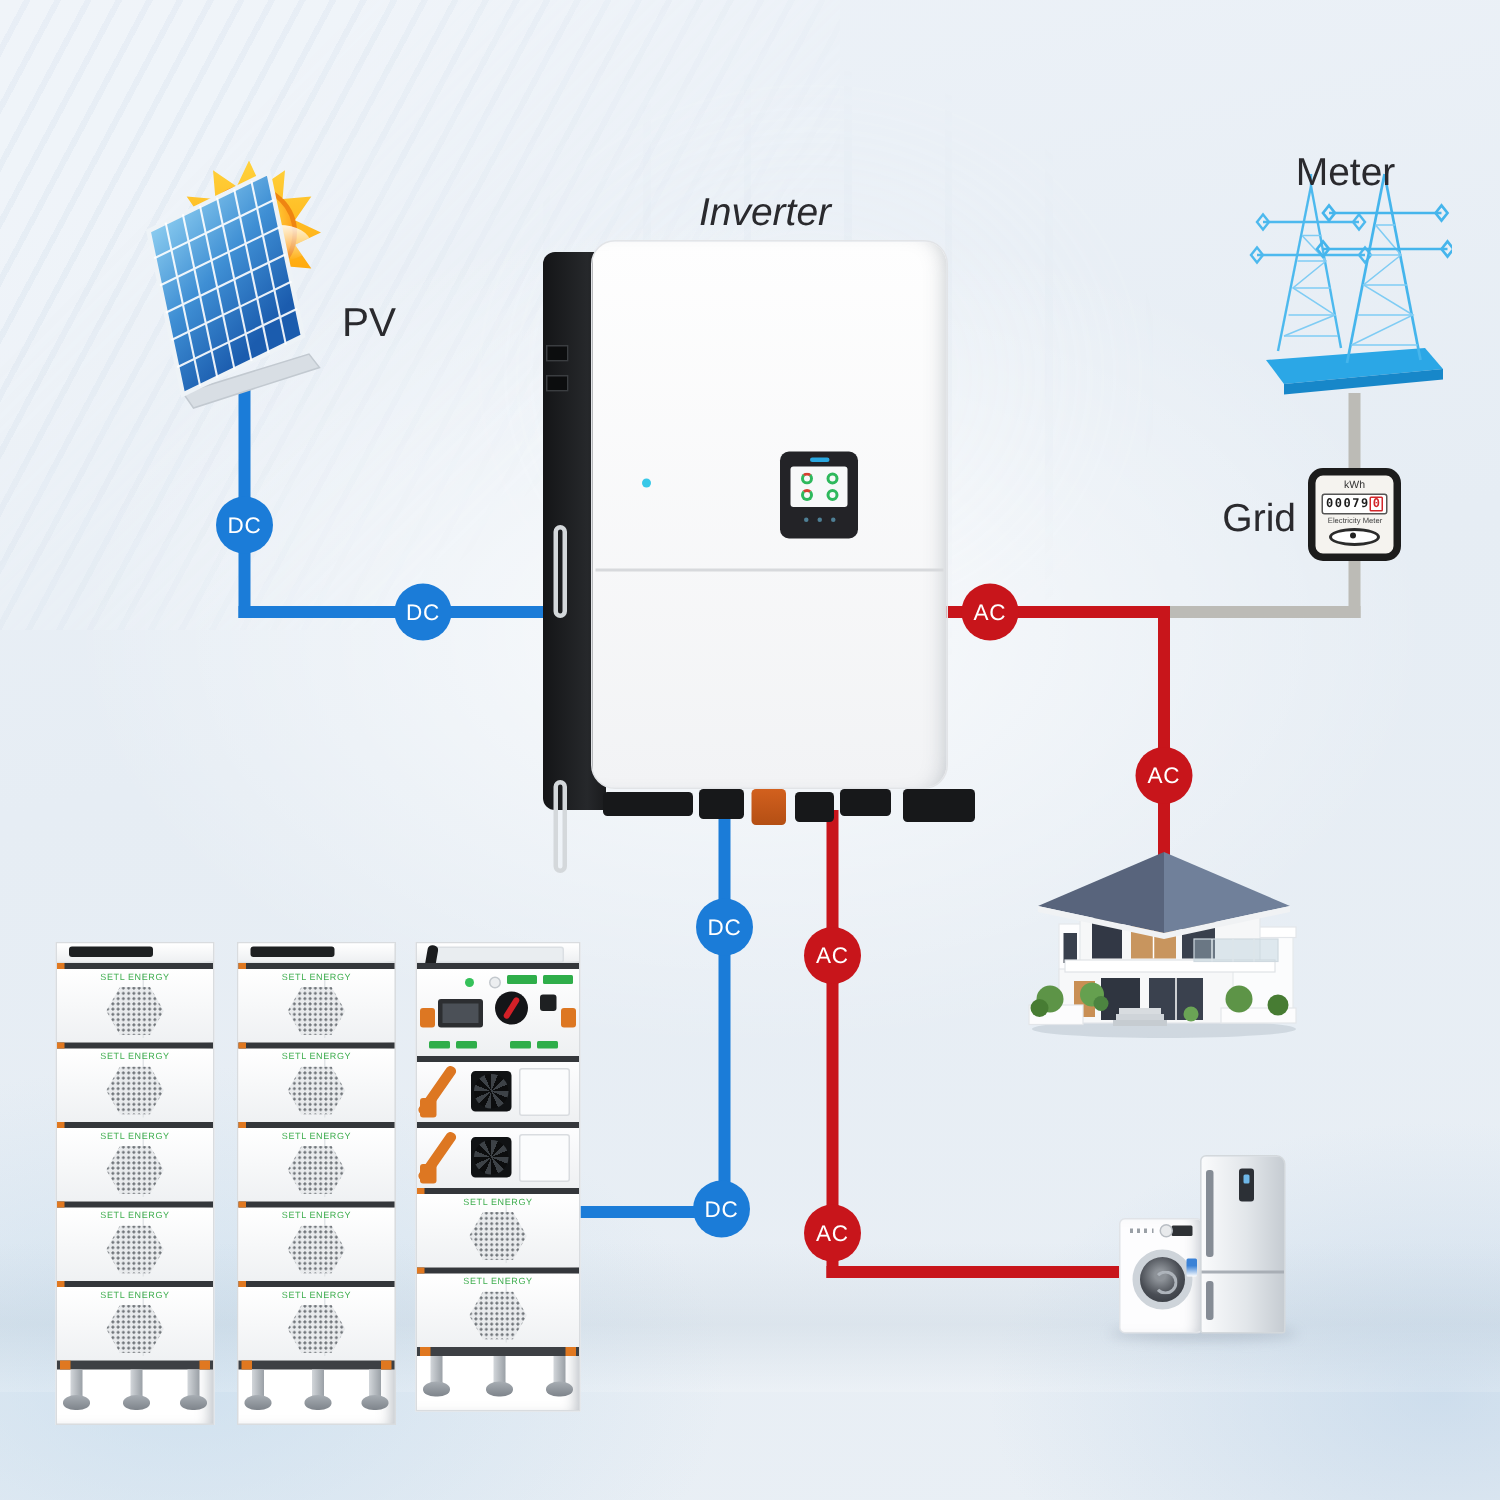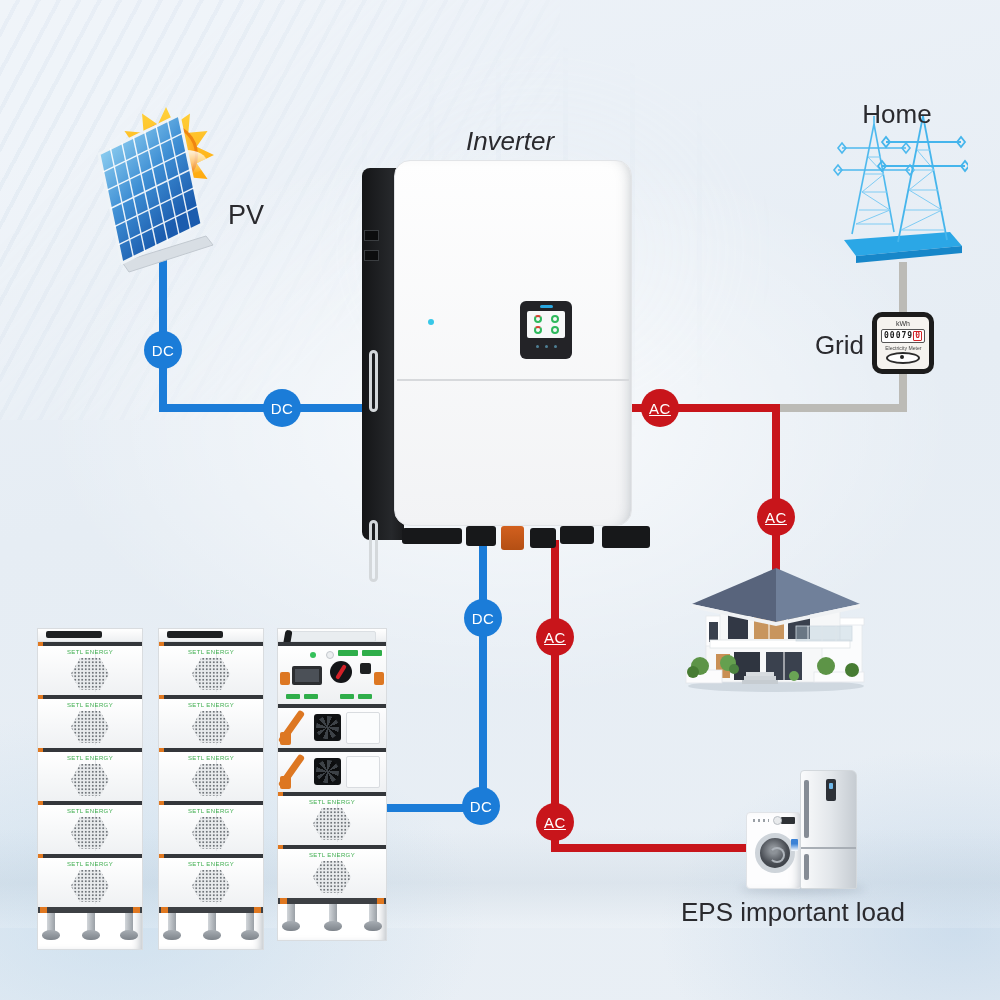--- a/index.html
+++ b/index.html
@@ -21,21 +21,21 @@
     background:linear-gradient(180deg, transparent, rgba(183,199,212,.45) 55%, rgba(255,255,255,.25));}
   
   .line{position:absolute;}
   .lz1{z-index:1;} .lz2{z-index:2;}
   .l-gray{background:#bcbbb6;}
   .l-blue{background:#1b7cd8;}
   .l-red{background:#c8151b;}
   
   .badge{position:absolute;width:38px;height:38px;border-radius:50%;display:flex;align-items:center;justify-content:center;
     color:#fff;font-size:15px;font-weight:500;letter-spacing:.5px;z-index:5;}
-  .badge.dc{background:#1b7cd8;} .badge.ac{background:#c8151b;text-decoration:underline;}
+  .badge.dc{background:#1b7cd8;} .badge.ac{background:#c8151b;}
   
   .lbl{position:absolute;color:#2a2a2e;font-size:26px;z-index:4;white-space:nowrap;}
   .lbl.center{text-align:center;}
   
   .sun{position:absolute;left:118px;top:107px;width:96px;height:96px;z-index:3;
     background:linear-gradient(180deg,#ffd23c,#ff9d00);
     clip-path:polygon(100% 50%,81.9% 58.5%,93.3% 75%,73.3% 73.3%,75% 93.3%,58.5% 81.9%,50% 100%,41.5% 81.9%,25% 93.3%,26.7% 73.3%,6.7% 75%,18.1% 58.5%,0% 50%,18.1% 41.5%,6.7% 25%,26.7% 26.7%,25% 6.7%,41.5% 18.1%,50% 0%,58.5% 18.1%,75% 6.7%,73.3% 26.7%,93.3% 25%,81.9% 41.5%);}
   .sun-core{position:absolute;left:16px;top:16px;width:64px;height:64px;border-radius:50%;
     background:radial-gradient(circle at 42% 35%, #fff3b0 8%, #ffd43a 40%, #ff9413 75%, #f07f06 100%);
     border:3px solid #ef8512;box-sizing:border-box;}
@@ -173,23 +173,22 @@
     </div>
   <div class="badge ac" style="left:536px;top:618px;">
       <span>AC</span>
     </div>
   <div class="badge ac" style="left:536px;top:803px;">
       <span>AC</span>
     </div>
 
   <div class="lbl" style="left:228px;top:200px;font-size:27px;">PV</div>
   <div class="lbl center" style="left:440px;top:126px;width:140px;font-style:italic;">Inverter</div>
-  <div class="lbl center" style="left:847px;top:99px;width:100px;">Home</div>
+  <div class="lbl center" style="left:847px;top:99px;width:100px;">Meter</div>
   <div class="lbl" style="left:800px;top:330px;width:64px;text-align:right;">Grid</div>
-  <div class="lbl center" style="left:653px;top:897px;width:280px;">EPS important load</div>
 
   <div class="sun">
     <div class="sun-core">
         <div class="sun-gloss"></div>
       </div>
   </div>
   <svg class="pv-svg" viewBox="0 0 150 185">
     <defs>
       <linearGradient id="pvGrad" x1="0" y1="0" x2="0.4" y2="1">
         <stop offset="0" stop-color="#8ccdf0"></stop>

